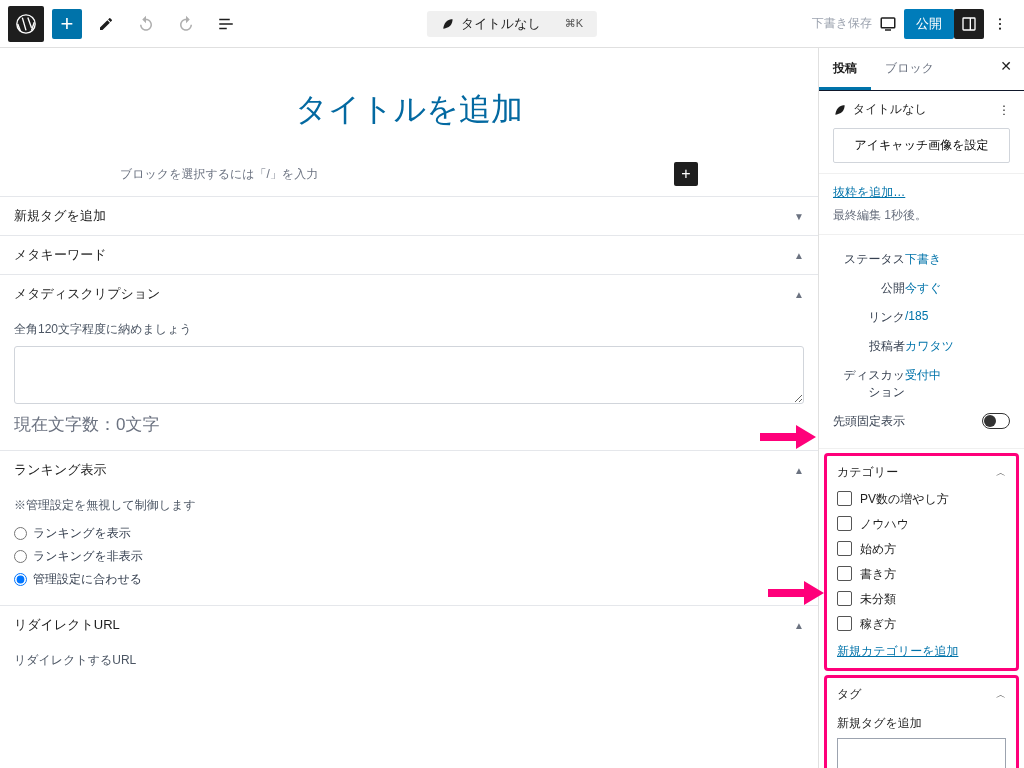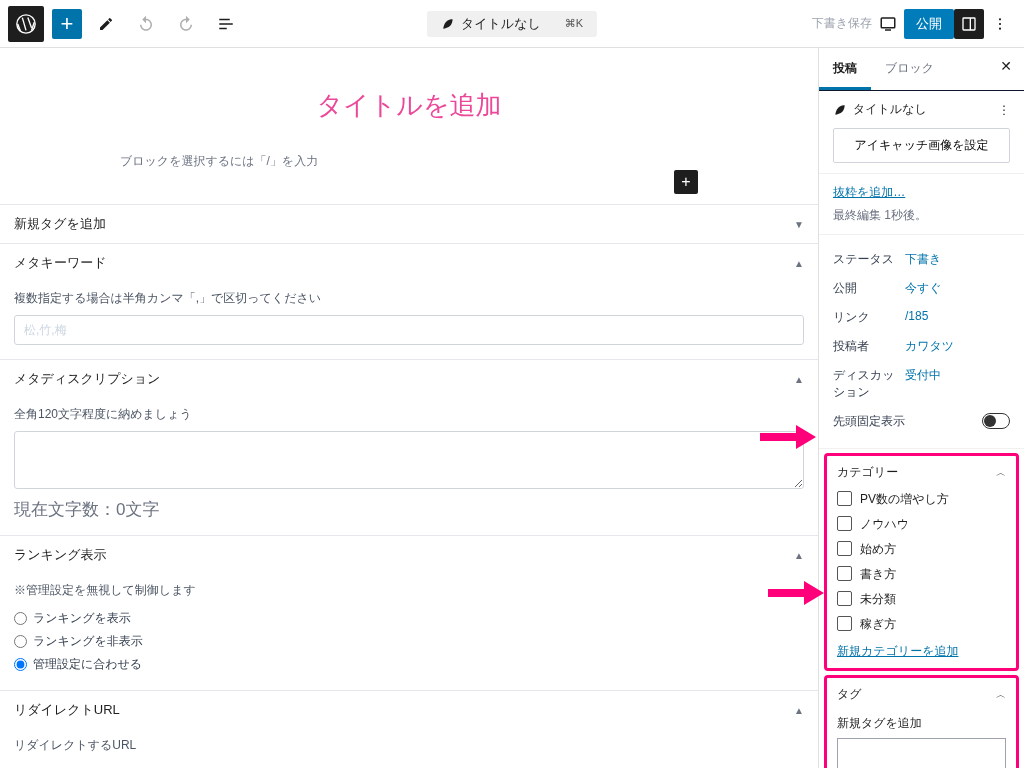--- a/index.html
+++ b/index.html
@@ -16,22 +16,22 @@
 .top-right { margin-left: auto; display: flex; align-items: center; }
 .draft-save { color: #9ca3af; font-size: 12px; }
 .publish-btn { background: #007cba; color: #fff; padding: 6px 12px; border-radius: 2px; font-size: 13px; }
 .dark-btn { background: #1e1e1e; color: #fff; width: 30px; height: 30px; display: flex; align-items: center; justify-content: center; border-radius: 2px; }
 
 .layout { display: flex; height: calc(768px - 48px); }
 .editor { flex: 1; overflow-y: auto; }
 .sidebar { width: 206px; border-left: 1px solid #e0e0e0; overflow-y: auto; font-size: 12px; }
 
 .title-area { text-align: center; padding: 40px 0 20px; }
-.big-title { font-size: 26px; color: #ec4899; }
-.prompt-row { display: flex; align-items: flex-start; padding: 10px 120px; flex-direction: column; }
+.big-title { font-size: 32px; color: #0369a1; }
+.prompt-row { display: flex; align-items: center; padding: 10px 120px; }
 .prompt { color: #6b7280; font-size: 12px; }
 .plus-box { margin-left: auto; width: 24px; height: 24px; background: #1e1e1e; color: #fff; display: flex; align-items: center; justify-content: center; border-radius: 2px; font-size: 16px; }
 
 .sect { border-top: 1px solid #e5e7eb; }
 .sect-head { display: flex; align-items: center; padding: 10px 14px; font-size: 13px; cursor: pointer; }
 .sect-head .chev { margin-left: auto; font-size: 10px; color: #6b7280; }
 .sect-body { padding: 8px 14px 14px; font-size: 12px; }
 .hint { color: #4b5563; margin-bottom: 8px; }
 .count { color: #6b7280; margin-top: 6px; font-size: 17px; }
 .text-input, .textarea { width: 100%; border: 1px solid #d1d5db; border-radius: 3px; padding: 7px 9px; font-size: 12px; font-family: inherit; }
@@ -43,21 +43,21 @@
 .tabs { display: flex; border-bottom: 1px solid #0f172a; }
 .tab { padding: 12px 14px 10px; font-size: 12px; cursor: pointer; color: #6b7280; }
 .tab.active { color: #1e1e1e; font-weight: 600; border-bottom: 3px solid #0073aa; }
 .tab-close { margin-left: auto; padding: 10px 12px; cursor: pointer; font-size: 14px; }
 
 .sb-block { padding: 10px 14px; border-bottom: 1px solid #f0f0f0; }
 .sb-title-row { display: flex; align-items: center; gap: 6px; }
 .sb-feat-btn { width: 100%; border: 1px solid #d1d5db; background: #fff; padding: 8px 0; text-align: center; font-size: 12px; margin-top: 10px; border-radius: 2px; }
 .sb-link { color: #0073aa; text-decoration: underline; cursor: pointer; }
 .sb-meta { color: #6b7280; margin-top: 6px; }
-.kv { display: flex; padding: 6px 0; }
+.kv { display: flex; padding: 6px 0; text-align: right; }
 .kv .k { width: 72px; color: #374151; }
 .kv .v { color: #0073aa; cursor: pointer; }
 .toggle { width: 28px; height: 16px; background: #fff; border: 1px solid #333; border-radius: 999px; position: relative; display: inline-block; }
 .toggle::after { content: ""; width: 12px; height: 12px; background: #333; border-radius: 999px; position: absolute; left: 1px; top: 1px; }
 
 .panel { border: 3px solid #ff007a; margin: 4px 5px; border-radius: 4px; padding: 8px 10px; position: relative; }
 .panel-head { display: flex; align-items: center; font-weight: 500; padding-bottom: 6px; gap: 30px; }
 .panel-head .chev { margin-left: auto; font-size: 10px; }
 .cat-row { display: flex; align-items: flex-start; gap: 8px; padding: 4px 0; }
 .cat-row .box { width: 15px; height: 15px; border: 1.5px solid #555; border-radius: 2px; }
@@ -148,24 +148,20 @@
       <div class="sect-head">
         <span>新規タグを追加</span>
           <span class="chev">▼</span>
       </div>
     </div>
 
     <div class="sect">
       <div class="sect-head">
         <span>メタキーワード</span>
           <span class="chev">▲</span>
-      </div>
-      <div class="sect-body">
-        <div class="hint">複数指定する場合は半角カンマ「,」で区切ってください</div>
-        <input class="text-input" placeholder="松,竹,梅" style="">
       </div>
     </div>
 
     <div class="sect">
       <div class="sect-head">
         <span>メタディスクリプション</span>
           <span class="chev">▲</span>
       </div>
       <div class="sect-body">
         <div class="hint">全角120文字程度に納めましょう</div>

